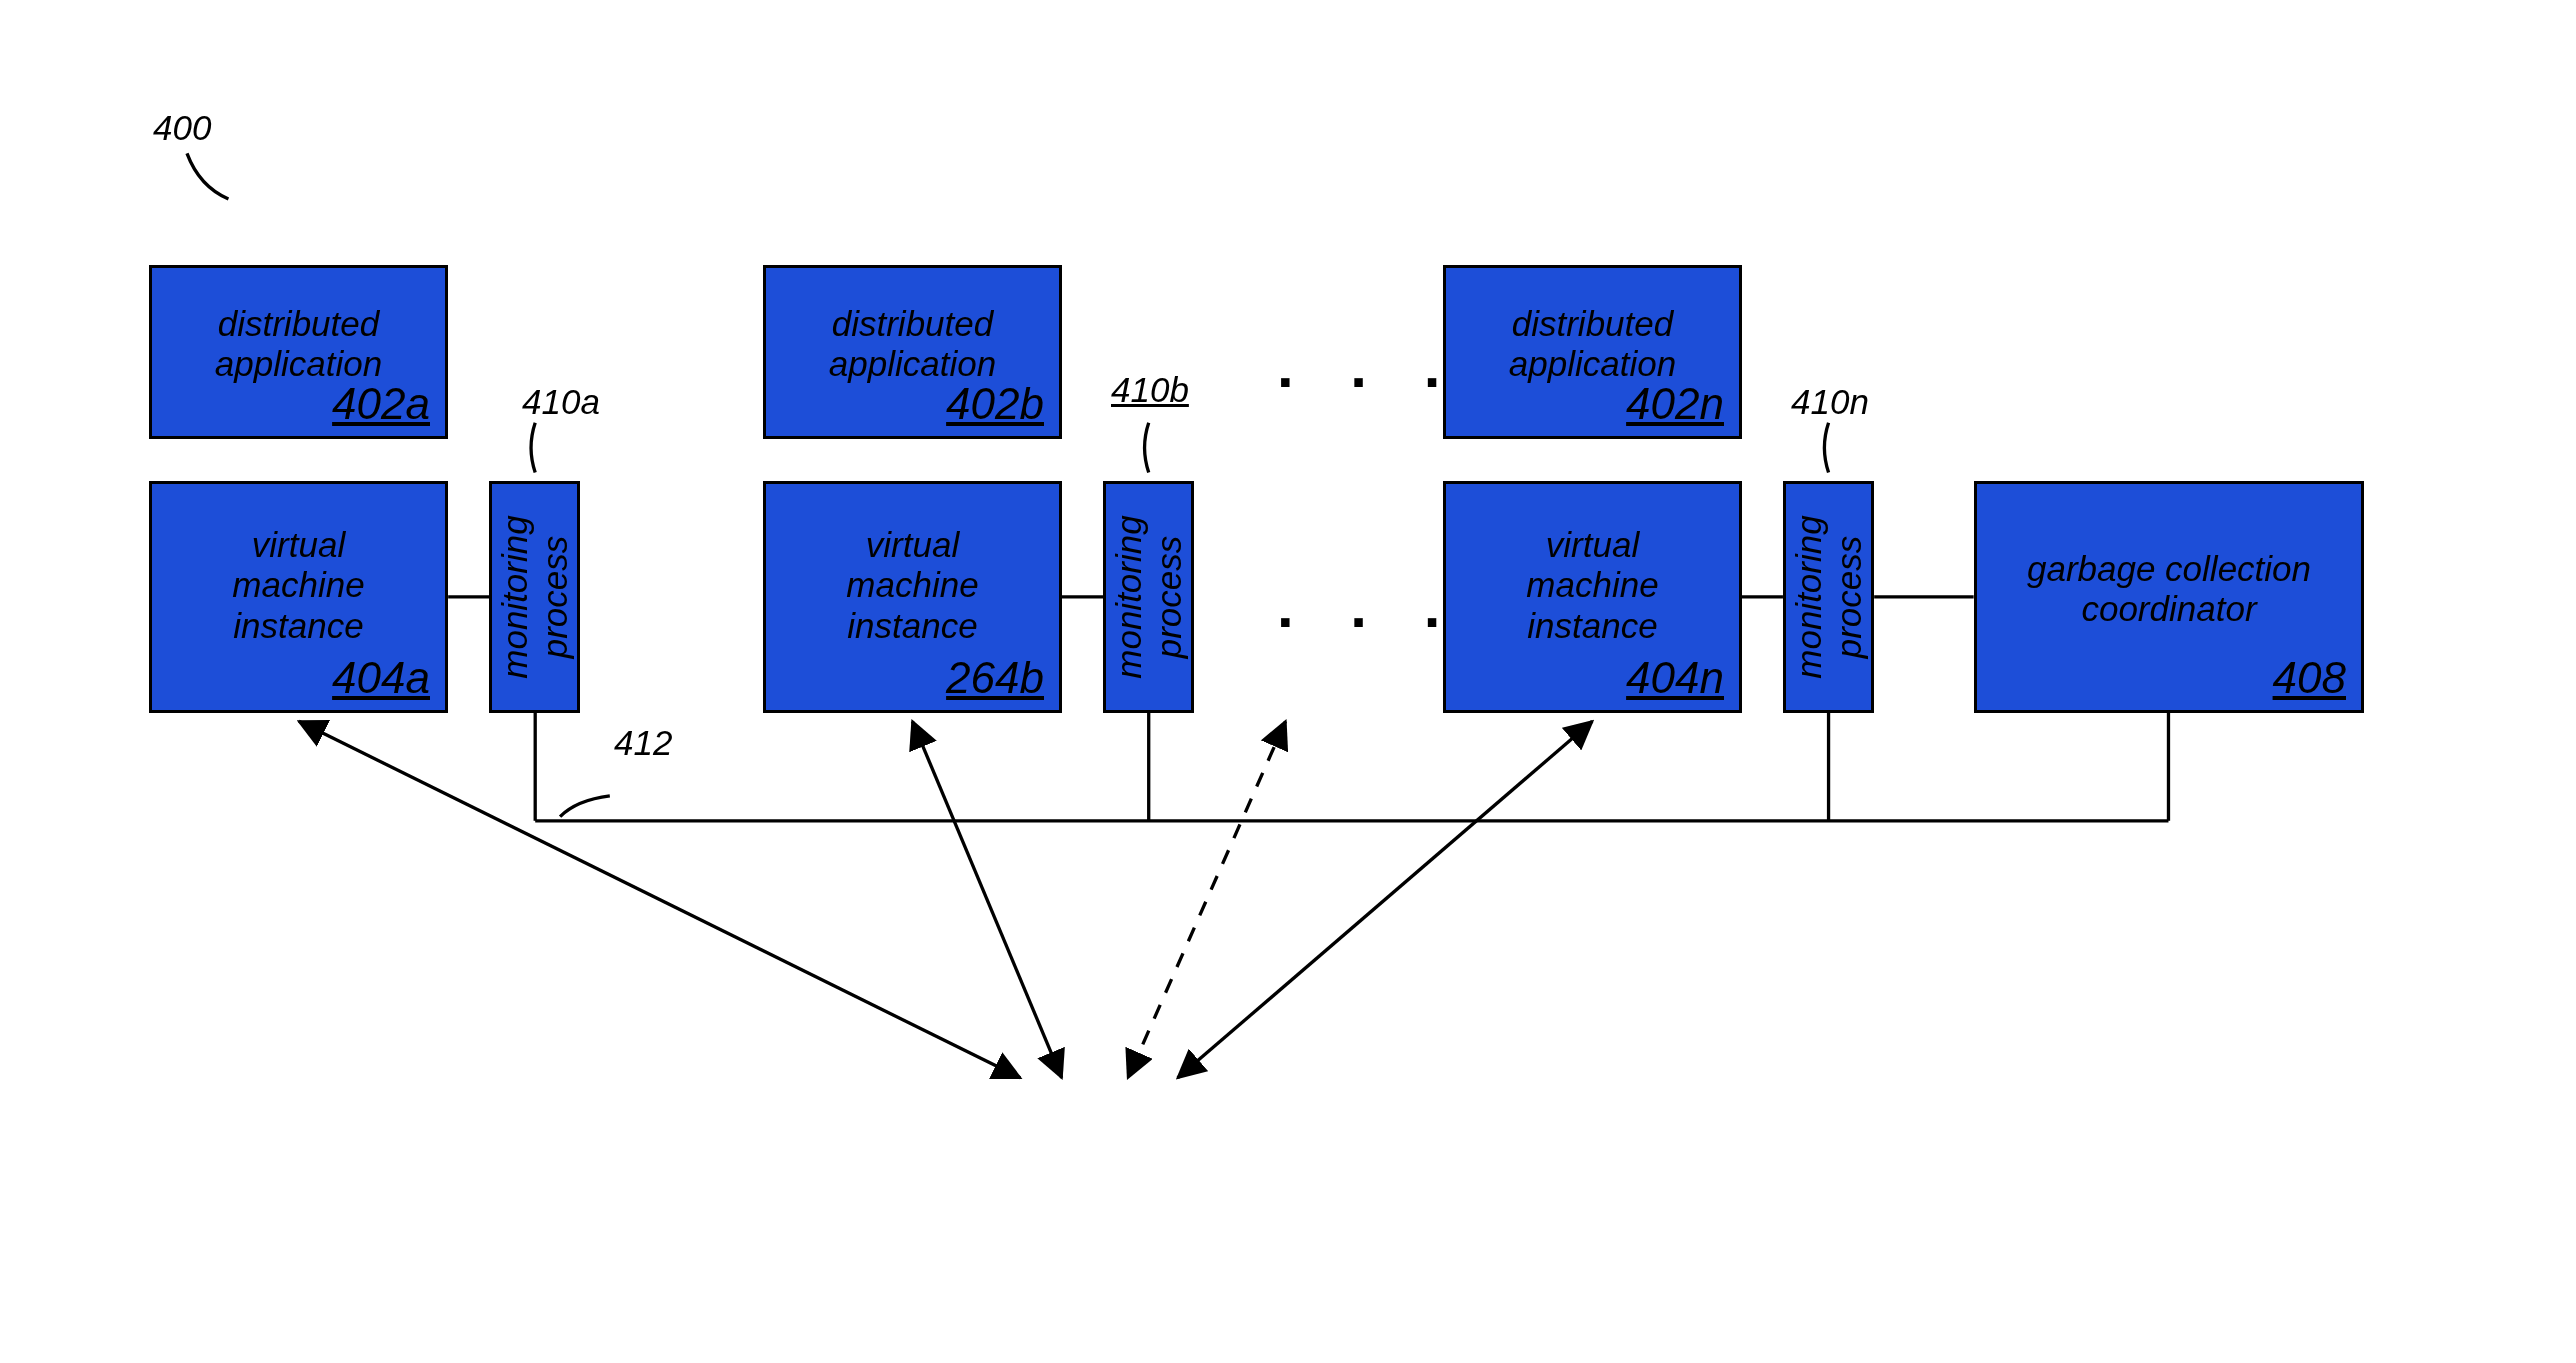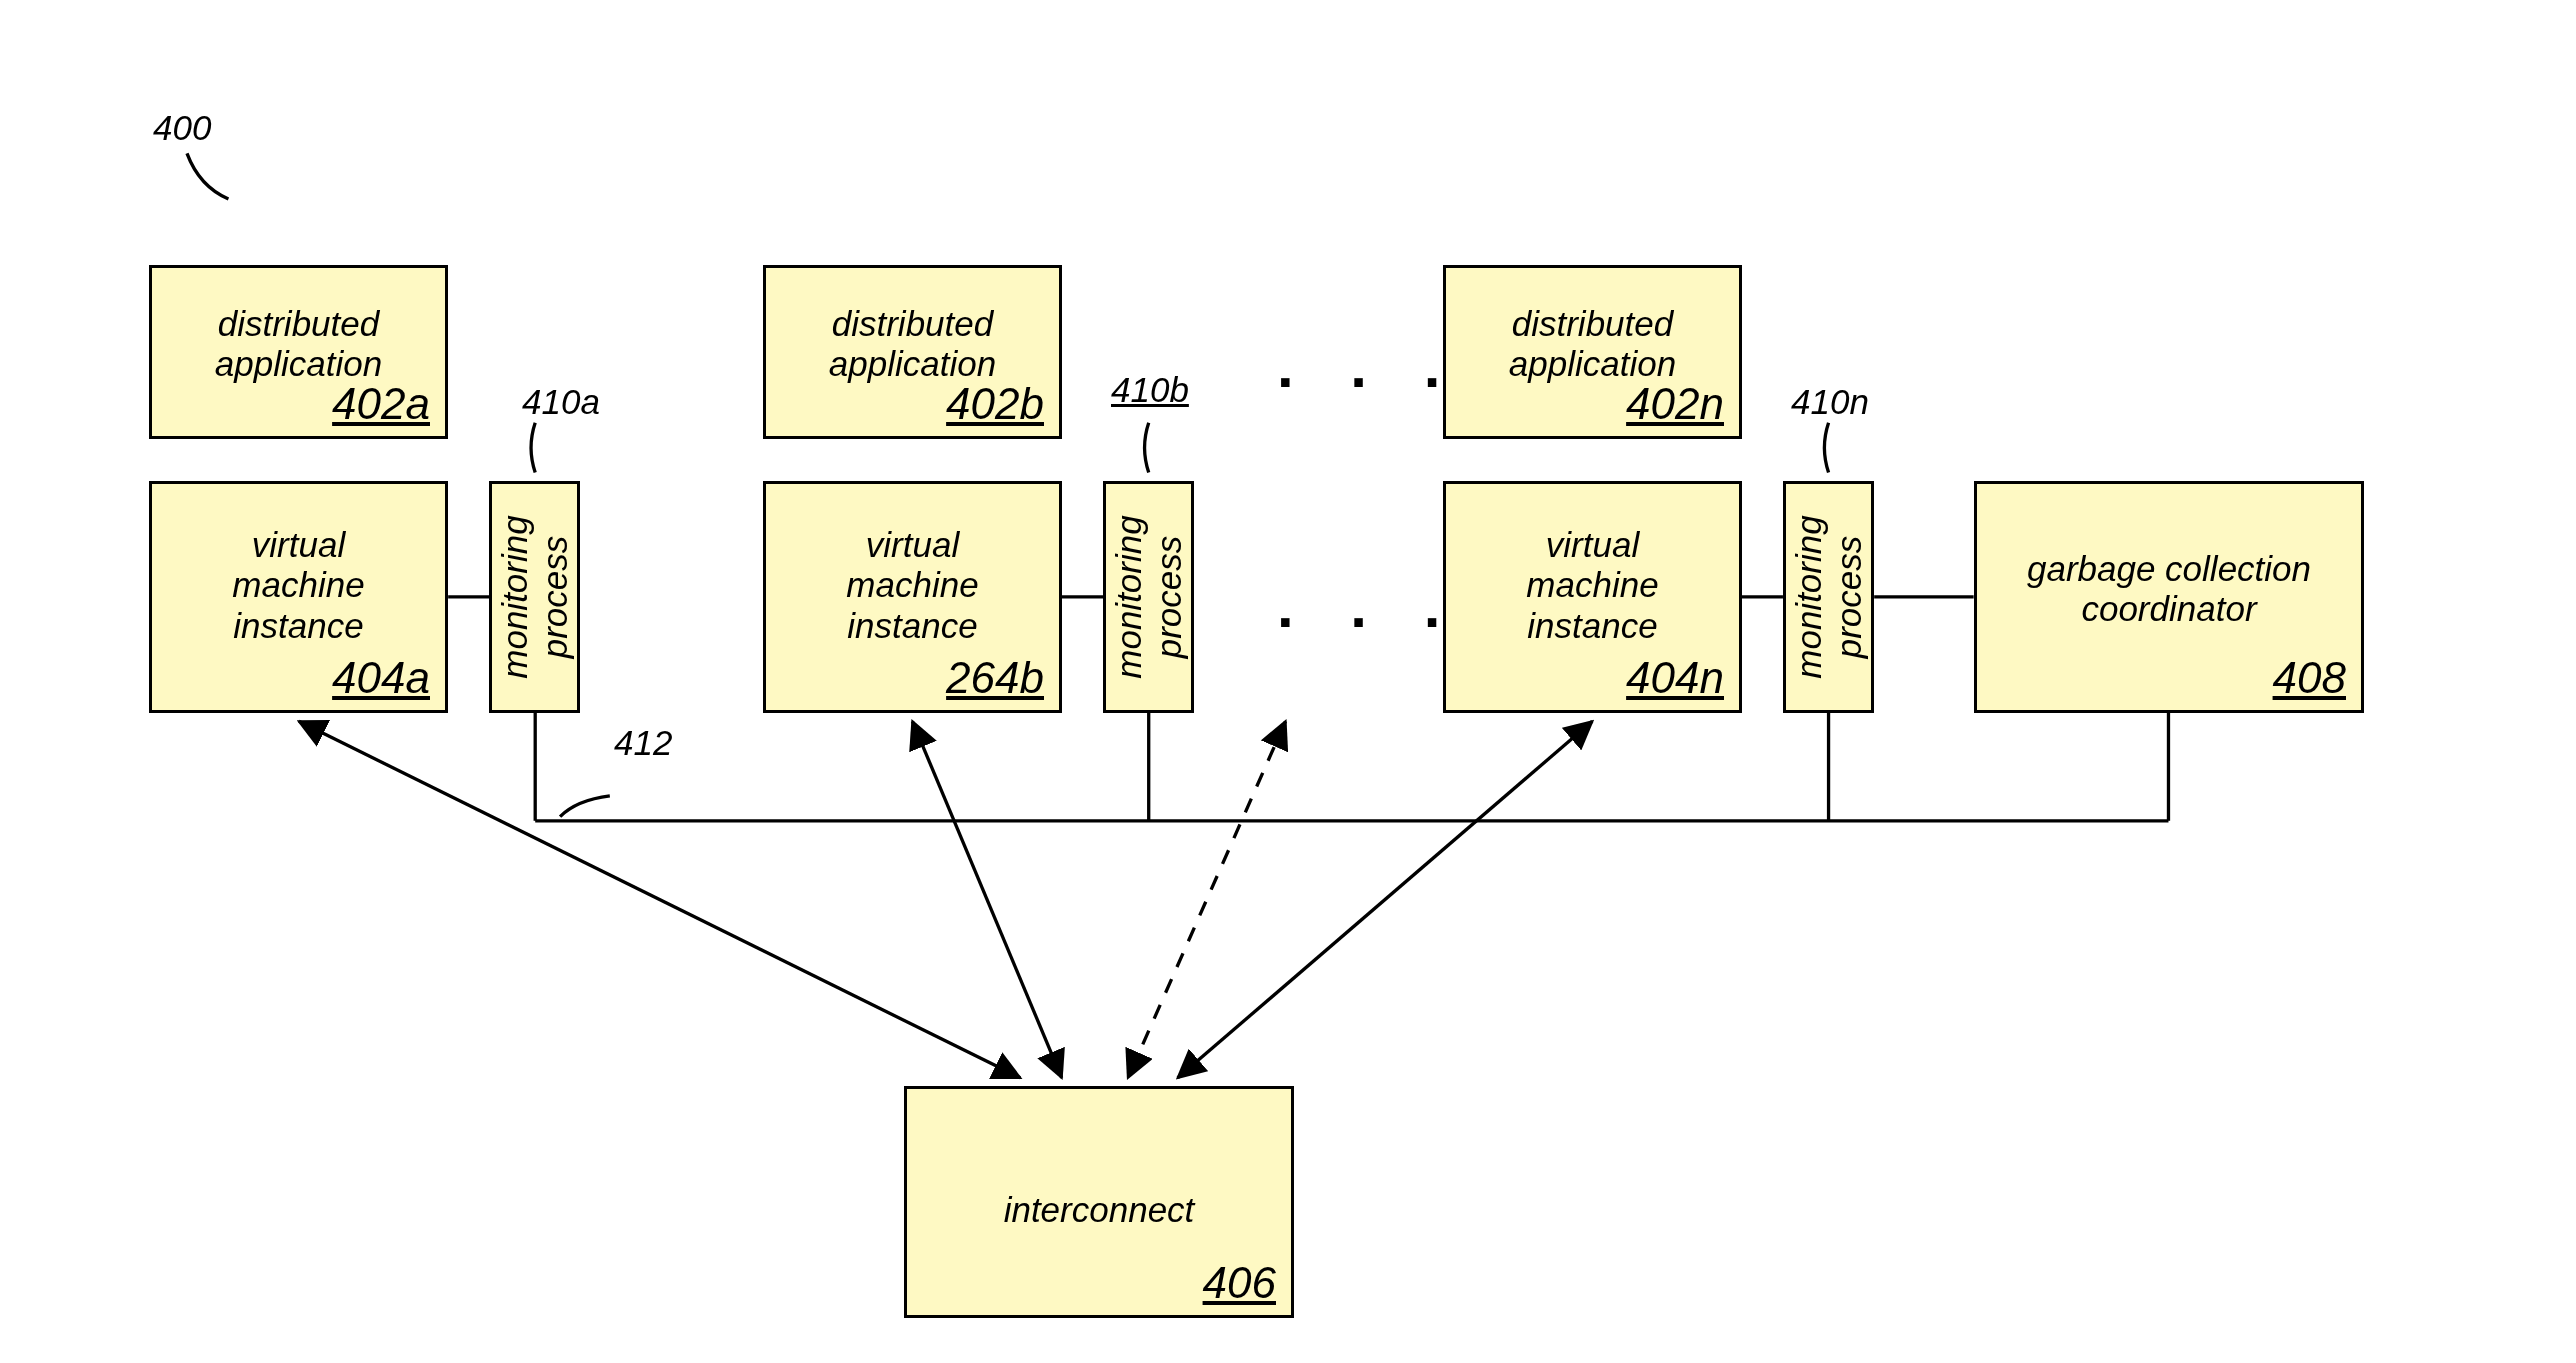--- a/index.html
+++ b/index.html
@@ -11,21 +11,21 @@
     font-family: Arial, Helvetica, sans-serif;
   }
   .canvas {
     position: relative;
     width: 2576px;
     height: 1363px;
   }
   .box {
     position: absolute;
     border: 3.3px solid #000;
-    background: #fef9c3;
+    background: #1d4ed8;
     box-sizing: border-box;
     text-align: center;
     font-style: italic;
   }
   .box .label {
     position: absolute;
     left: 0; right: 0;
     top: 50%;
     transform: translateY(-60%);
     font-size: 35px;
@@ -118,24 +118,20 @@
 
   <div class="floating" style="left:498px; top:382px;margin-left:24px;">410a</div>
   <div class="floating" style="left:1111px; top:370px;text-decoration:underline;">410b</div>
   <div class="floating" style="left:1791px; top:382px;">410n</div>
 
   <div class="box" style="left:1974px; top:481px; width:390px; height:232px;">
     <div class="label">garbage collection<br>coordinator</div>
     <div class="refnum">408</div>
   </div>
 
-  <div class="box" style="left:904px; top:1086px; width:390px; height:232px;">
-    <div class="label" style="transform: translateY(-30%);">interconnect</div>
-    <div class="refnum">406</div>
-  </div>
 
   <div class="floating" style="left:614px; top:723px;">412</div>
 
   <svg class="overlay" viewBox="0 0 3106 1644">
     <defs>
       <marker id="arrow" viewBox="0 0 12 12" refX="11" refY="6" markerWidth="9" markerHeight="9" orient="auto-start-reverse">
         <path d="M0,0 L12,6 L0,12 z" fill="#000"></path>
       </marker>
     </defs>
 

